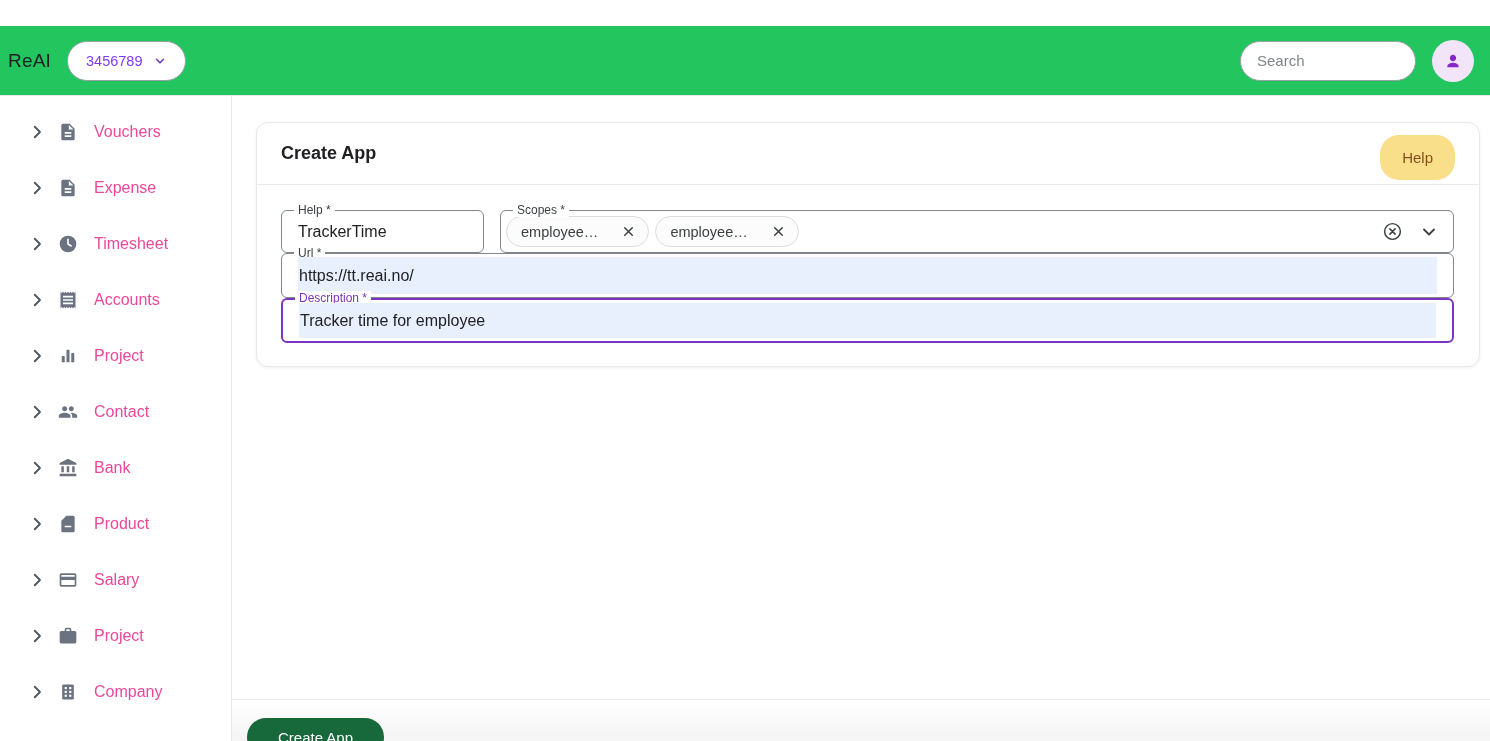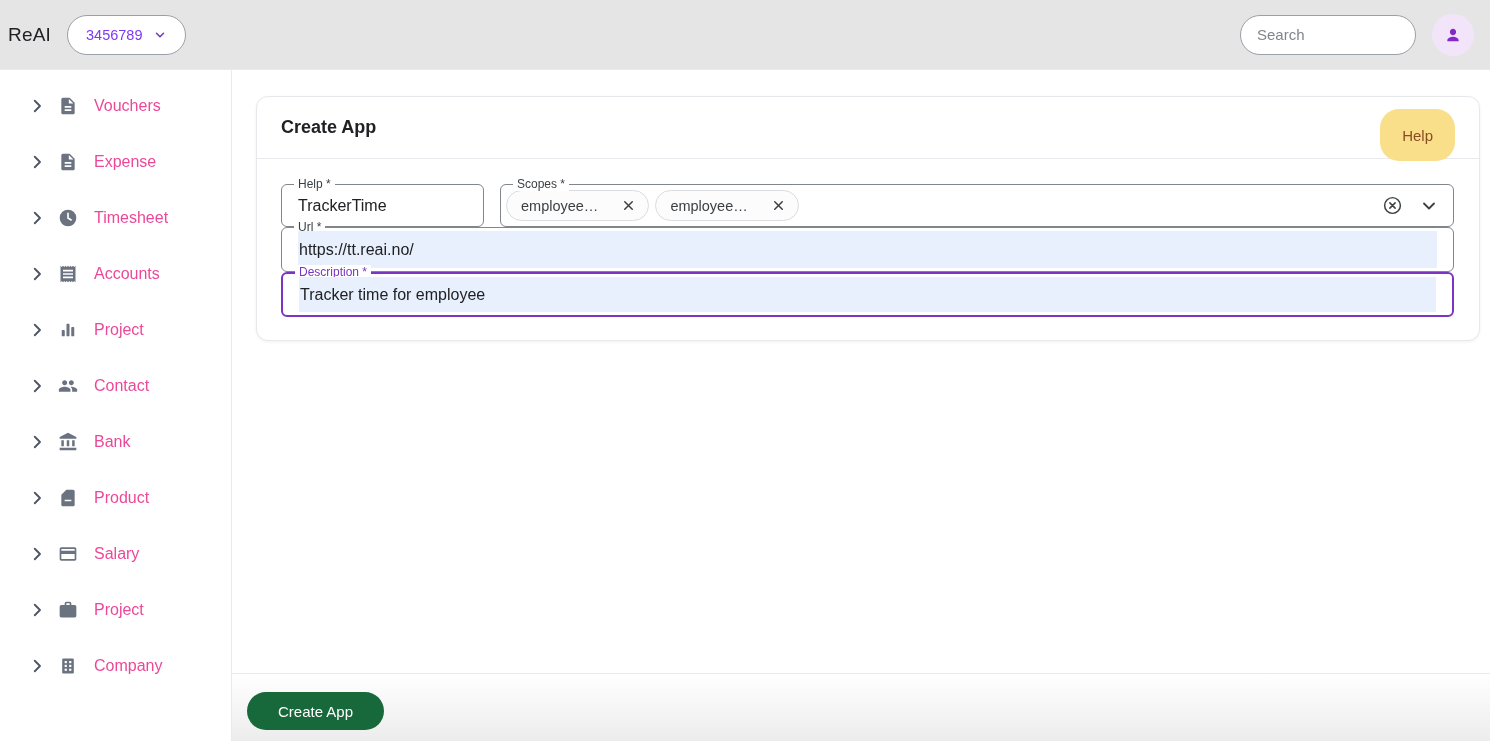--- a/index.html
+++ b/index.html
@@ -10,21 +10,22 @@
     color: #202124;
   }
 
   
   .topbar {
     height: 70px;
     display: flex;
     align-items: center;
     padding: 0 16px 0 8px;
     border-bottom: 1px solid #e8eaed;
-    background: #e5e5e5;
+    background: #22c55e;
+    margin-top: 26px;
   }
   .brand { font-size: 19px; color: #202124; letter-spacing: 0.2px; }
   .org-pill {
     margin-left: 16px;
     height: 40px;
     padding: 0 18px;
     border: 1px solid #9aa0a6;
     border-radius: 21px;
     background: #fff;
     display: flex; align-items: center; gap: 10px;
@@ -88,21 +89,21 @@
   .card-header {
     position: relative;
     height: 62px;
     display: flex; align-items: center;
     padding: 0 24px;
     border-bottom: 1px solid #e8eaed;
   }
   .card-title { font-size: 18px; color: #202124; }
   .help-btn {
     position: absolute; right: 24px; top: 12px;
-    height: 52px; padding: 0 22px;
+    height: 45px; padding: 0 22px;
     border: none; border-radius: 19px;
     background: #fadf8b;
     color: #8a4d21;
     font-size: 15px;
     font-family: "Liberation Sans", sans-serif;
     cursor: pointer;
   }
 
   .form-area { padding: 25px 25px 23px 24px; }
   .row1 { display: flex; gap: 16px; }

